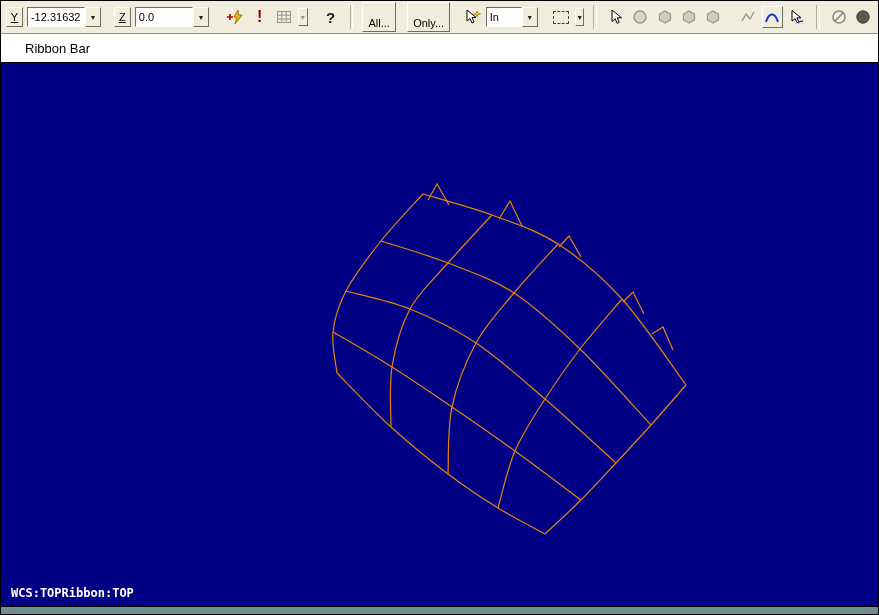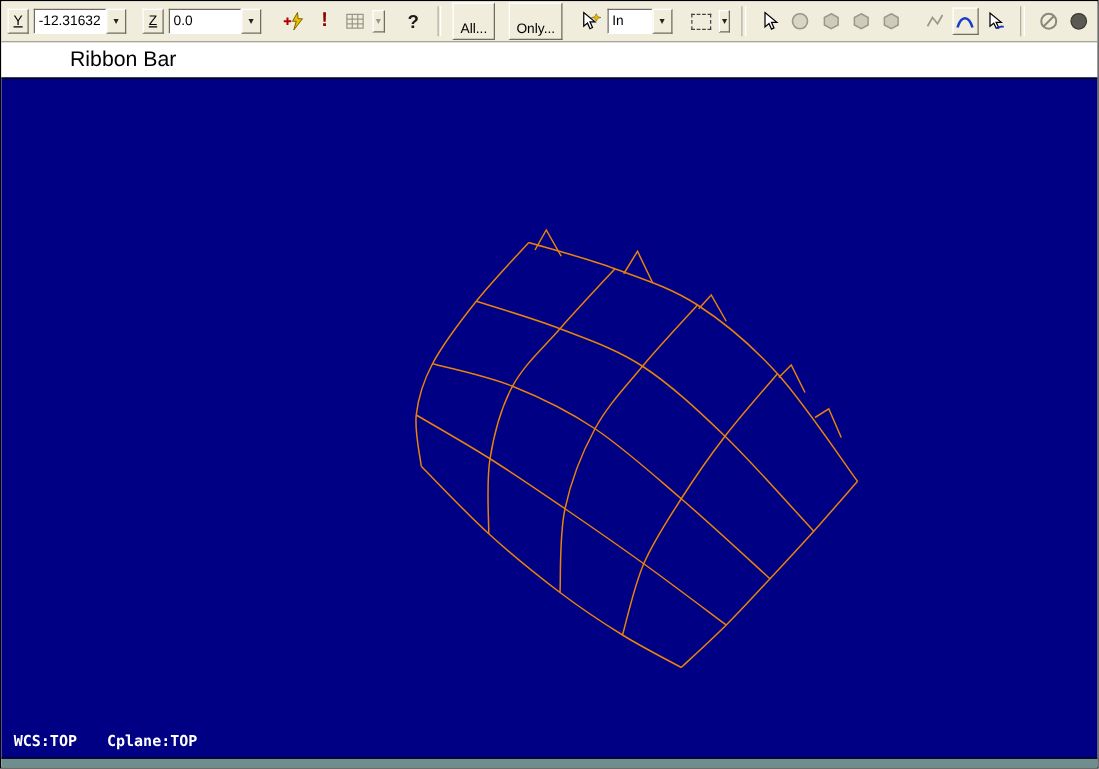--- a/index.html
+++ b/index.html
@@ -16,26 +16,26 @@
   .dd.small{width:11px;height:18px;}
   .dd.disabled{color:#9a988a;}
   .iconbtn{width:24px;height:22px;display:flex;align-items:center;justify-content:center;background:transparent;border:1px solid transparent;cursor:default;box-sizing:border-box;}
   .iconbtn.raised{border-color:#ffffff #6f6d5e #6f6d5e #ffffff;}
   .sep{width:2px;height:24px;border-left:1px solid #b4b09c;border-right:1px solid #ffffff;margin:0 5px;}
   .glyph-excl{color:#8b0000;font-weight:bold;font-size:16px;line-height:1;}
   .glyph-help{color:#1a1a1a;font-weight:bold;font-size:15px;line-height:1;}
   .marquee{width:14px;height:11px;border:1px dashed #444;display:inline-block;}
 
   
-  .prompt{height:28px;min-height:28px;background:#ffffff;display:flex;align-items:center;padding-left:55px;font-size:17px;color:#000;box-sizing:border-box;}
+  .prompt{height:28px;min-height:28px;background:#ffffff;display:flex;align-items:center;padding-left:24px;font-size:13px;color:#000;box-sizing:border-box;}
 
   
   .viewport{position:relative;height:543px;min-height:543px;background:#000084;border-top:1px solid #000;border-bottom:1px solid #000;box-sizing:content-box;overflow:hidden;}
   .wire-svg{position:absolute;left:0;top:0;width:877px;height:543px;display:block;}
-  .status{position:absolute;left:10px;bottom:6px;font-family:"DejaVu Sans Mono",monospace;font-weight:bold;font-size:12px;color:#ffffff;display:flex;gap:24px;white-space:pre;}
+  .status{position:absolute;left:10px;bottom:6px;font-family:"DejaVu Sans Mono",monospace;font-weight:bold;font-size:12px;color:#ffffff;display:flex;white-space:pre;}
 
   
   .bottomstrip{height:9px;min-height:9px;background:#6F8F8F;}
 </style>
 </head>
 <body>
 
 <div class="window">
 
   <div class="toolbar" style="background: rgb(241, 237, 220);">
@@ -193,19 +193,19 @@
         <path d="M622,298C615,306.3333333333333 592.8333333333334,331.3333333333333 580,348C567.1666666666666,364.6666666666667 555.8333333333334,381 545,398C534.1666666666666,415 522.8333333333334,431.8333333333333 515,450C507.1666666666667,468.1666666666667 500.8333333333333,497.5 498,507" fill="none" stroke="#E8820C" stroke-width="1.2"></path>
         <path d="M686,384C680.1666666666666,390.6666666666667 662.6666666666666,411 651,424C639.3333333333334,437 627.6666666666666,449.5 616,462C604.3333333333334,474.5 592.8333333333334,487.1666666666667 581,499C569.1666666666666,510.8333333333333 551,527.3333333333334 545,533" fill="none" stroke="#E8820C" stroke-width="1.2"></path>
         <path d="M428,199L437,183L449,204" fill="none" stroke="#E8820C" stroke-width="1.2"></path>
         <path d="M499,218L510,200L522,225" fill="none" stroke="#E8820C" stroke-width="1.2"></path>
         <path d="M559,246L569,235L581,256" fill="none" stroke="#E8820C" stroke-width="1.2"></path>
         <path d="M623,301L633,291L644,313" fill="none" stroke="#E8820C" stroke-width="1.2"></path>
         <path d="M652,333L663,326L673,349" fill="none" stroke="#E8820C" stroke-width="1.2"></path>
       </svg>
     <div class="status">
       <span>WCS:TOP</span>
-      <span>Cplane:TOP</span>
+      <span>Ribbon:TOP</span>
     </div>
   </div>
 
   <div class="bottomstrip" style="background: rgb(111, 143, 143);"></div>
 
 </div>
 
 </body></html>

